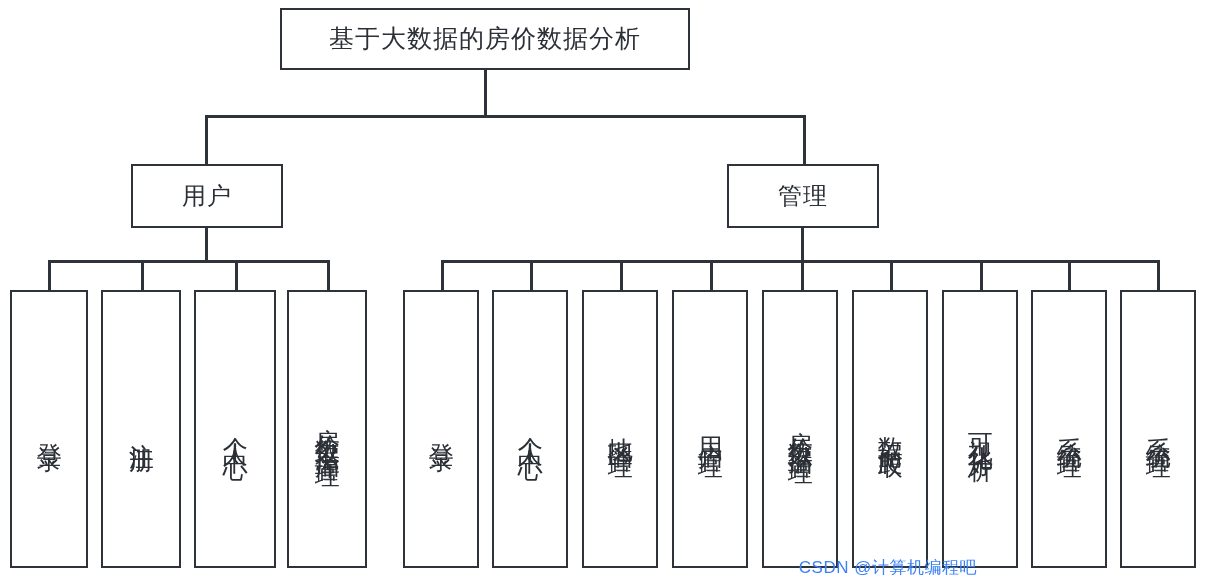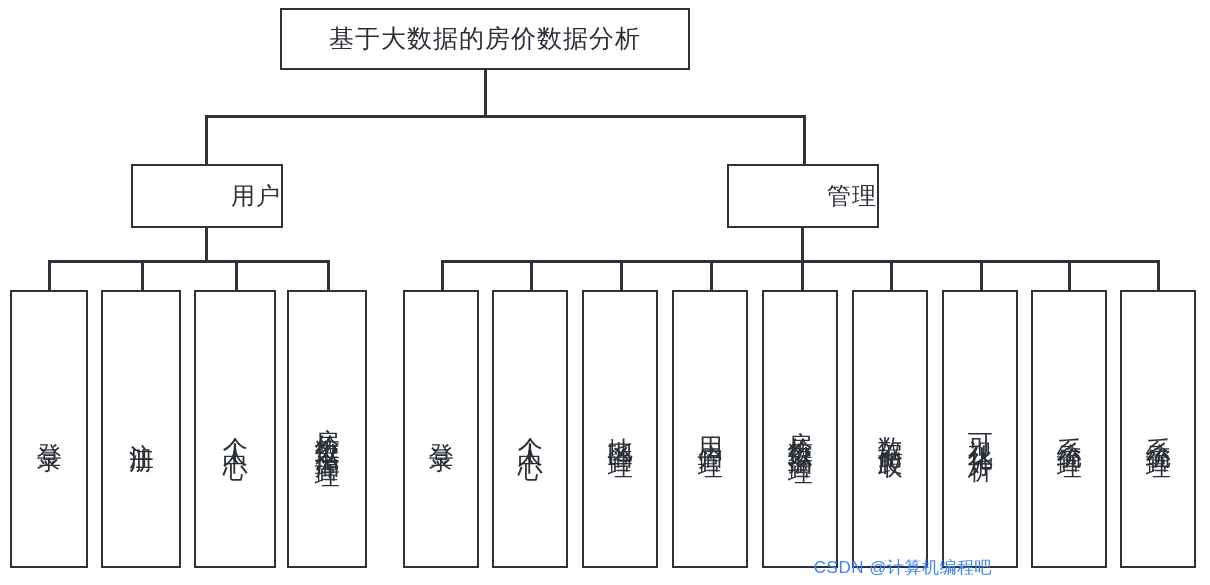--- a/index.html
+++ b/index.html
@@ -14,21 +14,20 @@
     font-family: "Liberation Sans", "DejaVu Sans", sans-serif;
     color: #2b2f36;
     position: relative;
   }
   #diagram-canvas {
     position: absolute;
     left: 0;
     top: 0;
     width: 985px;
     height: 585px;
-    padding-left: 15px;
   }
   .node {
     position: absolute;
     box-sizing: border-box;
     background: #ffffff;
     border: 2.5px solid #2e333b;
     display: flex;
     align-items: center;
     justify-content: center;
     text-align: center;
@@ -40,21 +39,20 @@
     height: 62px;
   }
   .node.root .node-label {
     font-size: 25px;
     letter-spacing: 1px;
     line-height: 1.1;
   }
   .node.level2 {
     height: 64px;
     top: 164px;
-    justify-content: flex-end;
   }
   .node.level2 .node-label {
     font-size: 24px;
     letter-spacing: 1px;
   }
   .node.leaf {
     top: 290px;
     height: 278px;
   }
   .node.leaf .node-label {

